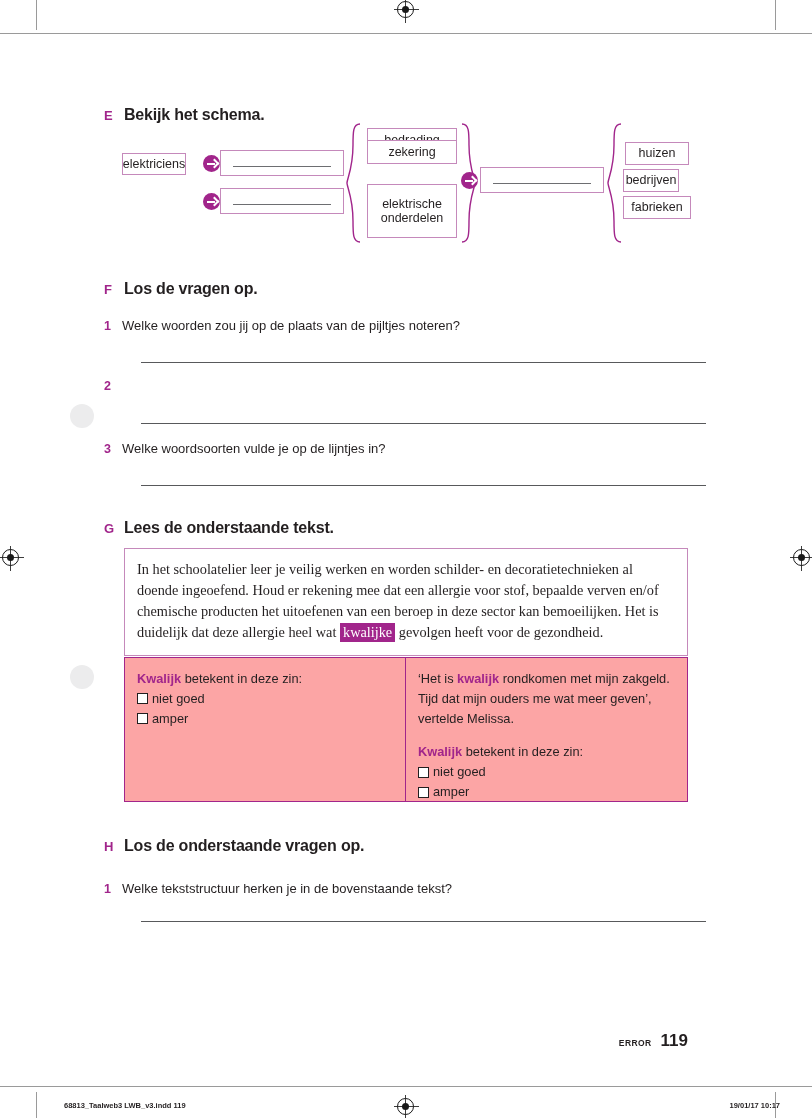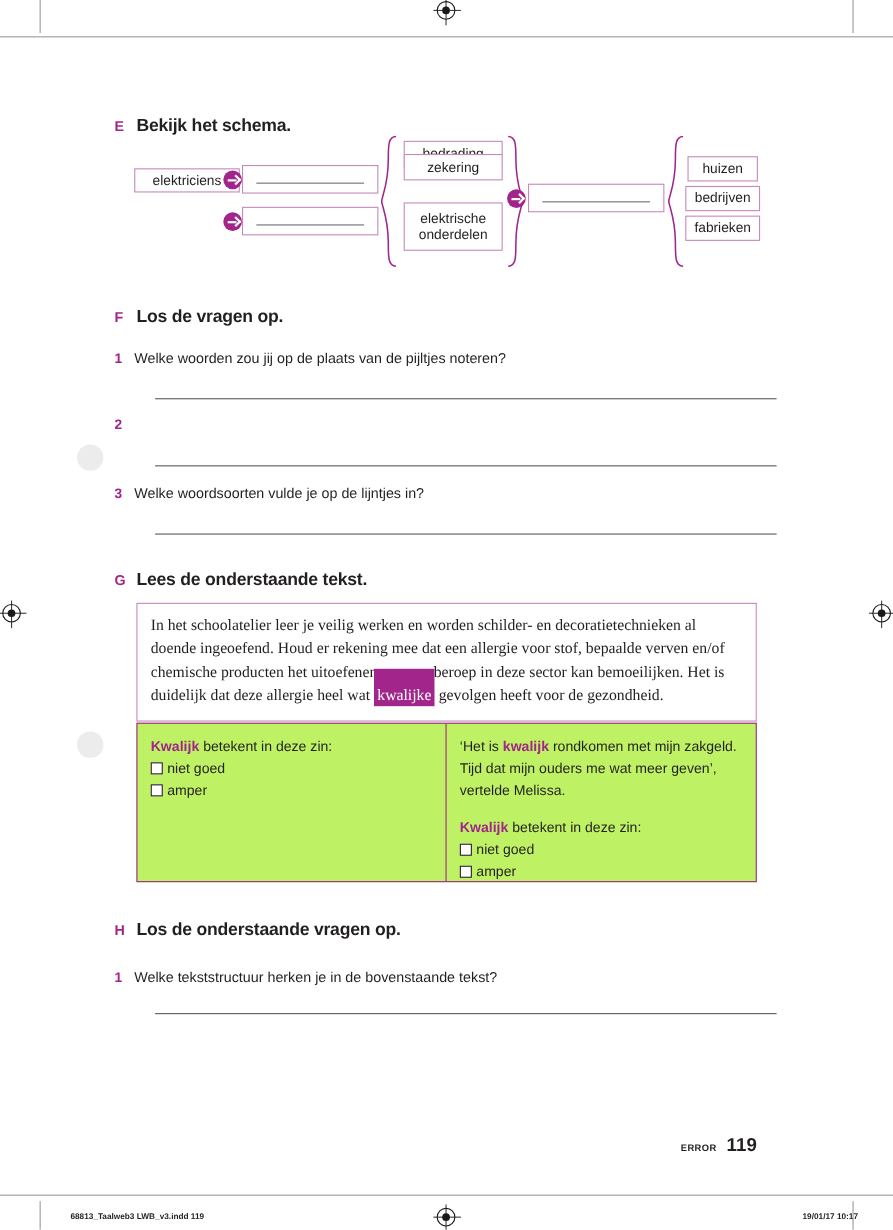--- a/index.html
+++ b/index.html
@@ -201,33 +201,33 @@
     background: #ffffff;
     padding: 10px 12px 11px 12px;
     font-family: "Liberation Serif", serif;
     font-size: 14.3px;
     line-height: 1.48;
     color: #231f20;
   }
   .hl {
     background: #a1258b;
     color: #ffffff;
-    padding: 16px 3px 2px 3px;
+    padding: 1px 3px 2px 3px;
   }
 
   
   .pink-box {
     position: absolute;
     left: 124px;
     top: 657px;
     width: 564px;
     height: 145px;
     box-sizing: border-box;
     border: 1px solid #a1258b;
-    background: #bef264;
+    background: #fca5a5;
     display: flex;
   }
   .pink-col {
     box-sizing: border-box;
     padding: 11px 12px;
     font-family: "Liberation Sans", sans-serif;
     font-size: 12.8px;
     line-height: 1.55;
     color: #231f20;
   }
@@ -315,61 +315,61 @@
 
   <div class="section" style="top:106px;">
     <div class="sec-head">
       <span class="sec-letter">E</span>
       <span class="sec-title">Bekijk het schema.</span>
     </div>
   </div>
 
   <div class="schema">
 
-    <div class="sch-box" style="left:18px; top:25px; width:96px; height:22px;">elektriciens</div>
+    <div class="sch-box" style="left:18px; top:25px; width:64px; height:22px;">elektriciens</div>
 
     <div class="arrow-icon" style="left:99px; top:27px;"></div>
     <div class="arrow-icon" style="left:99px; top:65px;"></div>
 
     <div class="sch-blank" style="left:116px; top:22px; width:124px; height:26px;">
         <span></span>
       </div>
     <div class="sch-blank" style="left:116px; top:60px; width:124px; height:26px;">
         <span></span>
       </div>
 
     <div class="brace" style="left:242px; top:-5px;">
       <svg width="16" height="120" viewBox="0 0 16 120" fill="none" stroke="#a1258b" stroke-width="1.4">
         <path d="M14 1 C7 1 7 9 7 22 C7 45 1 56 1 60 C1 64 7 75 7 98 C7 111 7 119 14 119"></path>
       </svg>
     </div>
 
     <div class="sch-box" style="left:263px; top:0px; width:90px; height:24px;">bedrading</div>
     <div class="sch-box" style="left:263px; top:12px; width:90px; height:24px;">zekering</div>
-    <div class="sch-box" style="left:263px; top:56px; width:90px; height:44px; padding:0 20px;">elektrische onderdelen</div>
+    <div class="sch-box" style="left:263px; top:56px; width:90px; height:54px; padding:0 20px;">elektrische onderdelen</div>
 
     <div class="brace" style="left:356px; top:-5px;">
       <svg width="16" height="120" viewBox="0 0 16 120" fill="none" stroke="#a1258b" stroke-width="1.4">
         <path d="M2 1 C9 1 9 9 9 22 C9 45 15 56 15 60 C15 64 9 75 9 98 C9 111 9 119 2 119"></path>
       </svg>
     </div>
 
     <div class="arrow-icon" style="left:357px; top:44px;"></div>
     <div class="sch-blank" style="left:376px; top:39px; width:124px; height:26px;">
         <span></span>
       </div>
 
     <div class="brace" style="left:503px; top:-5px;">
       <svg width="16" height="120" viewBox="0 0 16 120" fill="none" stroke="#a1258b" stroke-width="1.4">
         <path d="M14 1 C7 1 7 9 7 22 C7 45 1 56 1 60 C1 64 7 75 7 98 C7 111 7 119 14 119"></path>
       </svg>
     </div>
 
     <div class="sch-box" style="left:521px; top:14px; width:64px; height:23px;">huizen</div>
-    <div class="sch-box" style="left:519px; top:41px; width:68px; height:23px;">bedrijven</div>
+    <div class="sch-box" style="left:519px; top:41px; width:56px; height:23px;">bedrijven</div>
     <div class="sch-box" style="left:519px; top:68px; width:68px; height:23px;">fabrieken</div>
   </div>
 
   <div class="section" style="top:280px;">
     <div class="sec-head">
       <span class="sec-letter">F</span>
       <span class="sec-title">Los de vragen op.</span>
     </div>
   </div>
 

